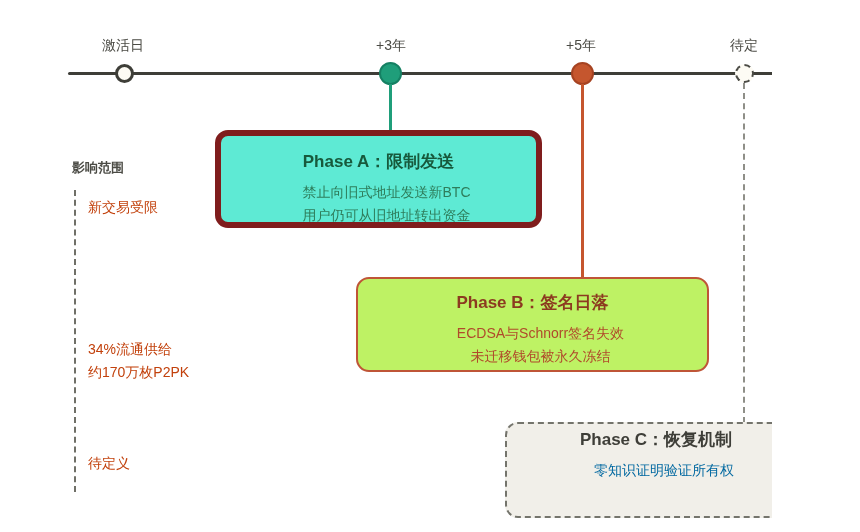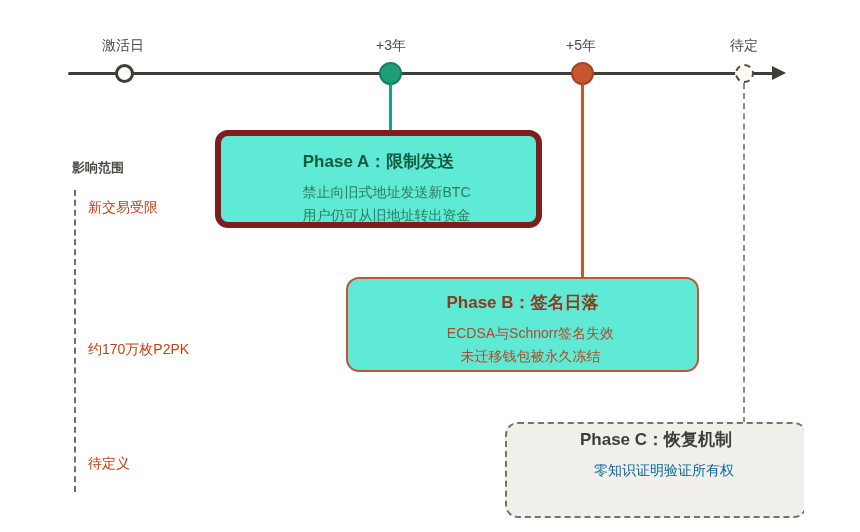--- a/index.html
+++ b/index.html
@@ -7,21 +7,20 @@
     padding: 0;
     background: #ffffff;
     font-family: "Liberation Sans", "DejaVu Sans", sans-serif;
   }
   #stage {
     position: relative;
     width: 772px;
     height: 532px;
     background: #ffffff;
     overflow: hidden;
-    padding-left: 32px;
   }
 
   
   .axis-line {
     position: absolute;
     left: 68px; top: 72px;
     width: 706px; height: 3px;
     background: #3e3e38;
     border-radius: 2px;
   }
@@ -101,23 +100,23 @@
   }
   .card-a {
     left: 215px; top: 130px;
     width: 327px; height: 98px;
     background: #5eead4;
     border: 6px solid #7f1d1d;
   }
   .card-a .card-title { color: #17593c; }
   .card-a .card-line  { color: #2e7d5b; }
   .card-b {
-    left: 346px; top: 277px;
+    left: 356px; top: 277px;
     width: 353px; height: 95px;
-    background: #5eead4;
+    background: #bef264;
     border: 2px solid #bf5537;
   }
   .card-b .card-title { color: #8c3a20; margin-top: 12px; }
   .card-b .card-line  { color: #b04a2b; }
   .card-c {
     left: 505px; top: 422px;
     width: 302px; height: 96px;
     background: #f1efe9;
     border: 2px dashed #74746c;
   }
@@ -189,19 +188,20 @@
     <div class="card-line">零知识证明验证所有权</div>
   </div>
 
   <div class="rail-title">影响范围</div>
   <div class="rail-line"></div>
 
   <div class="rail-item rail-item-a">
     <div>新交易受限</div>
   </div>
   <div class="rail-item rail-item-b">
+    <div>34%流通供给</div>
     <div>约170万枚P2PK</div>
   </div>
   <div class="rail-item rail-item-c">
     <div>待定义</div>
   </div>
 
 </div>
 
 </body></html>

